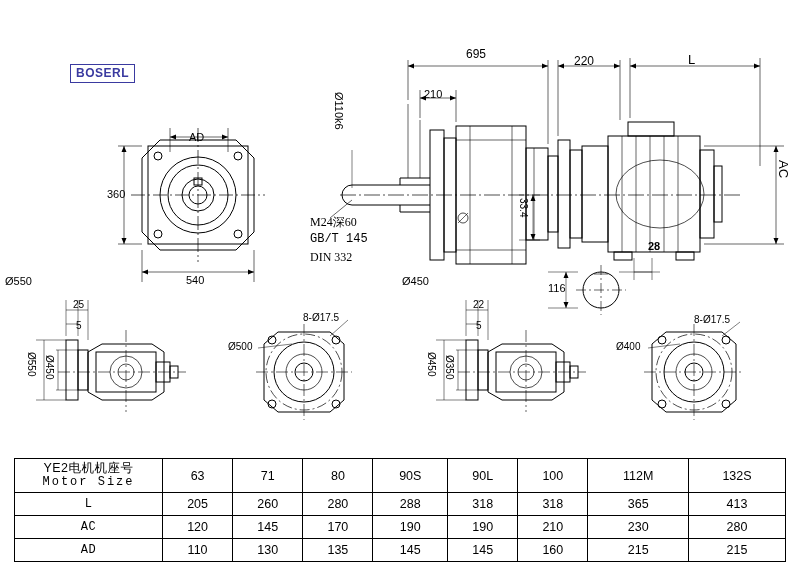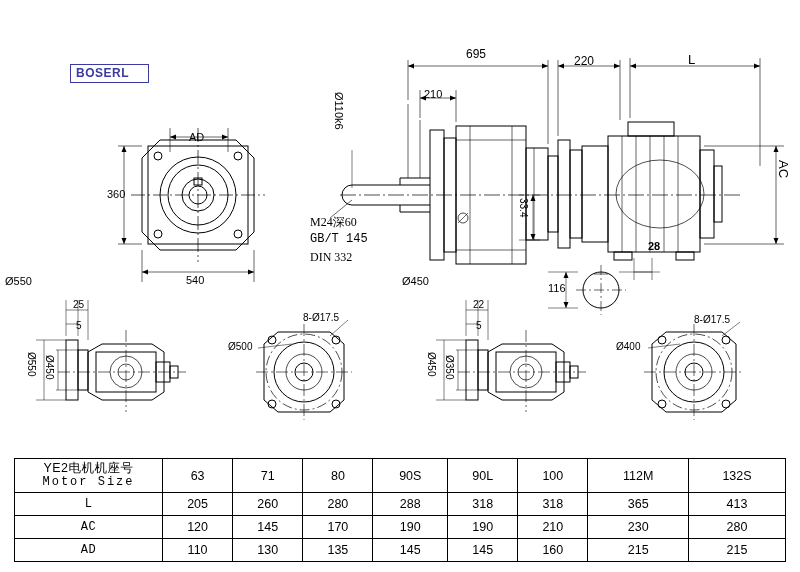--- a/index.html
+++ b/index.html
@@ -21,21 +21,21 @@
     font-weight: bold;
     font-size: 19px;
     letter-spacing: 0px;
     white-space: nowrap;
   }
 
   .brand {
     position: absolute;
     left: 70px; top: 64px;
     border: 1.5px solid #3a3aa0;
-    padding: 1px 19px 2px 5px;
+    padding: 1px 5px 2px 5px;
     font-family: "Liberation Sans", sans-serif;
     font-weight: bold;
     font-size: 12px;
     color: #3a3aa0;
     letter-spacing: 0.5px;
   }
 
   svg.layer { position: absolute; left: 0; top: 0; }
 
   

